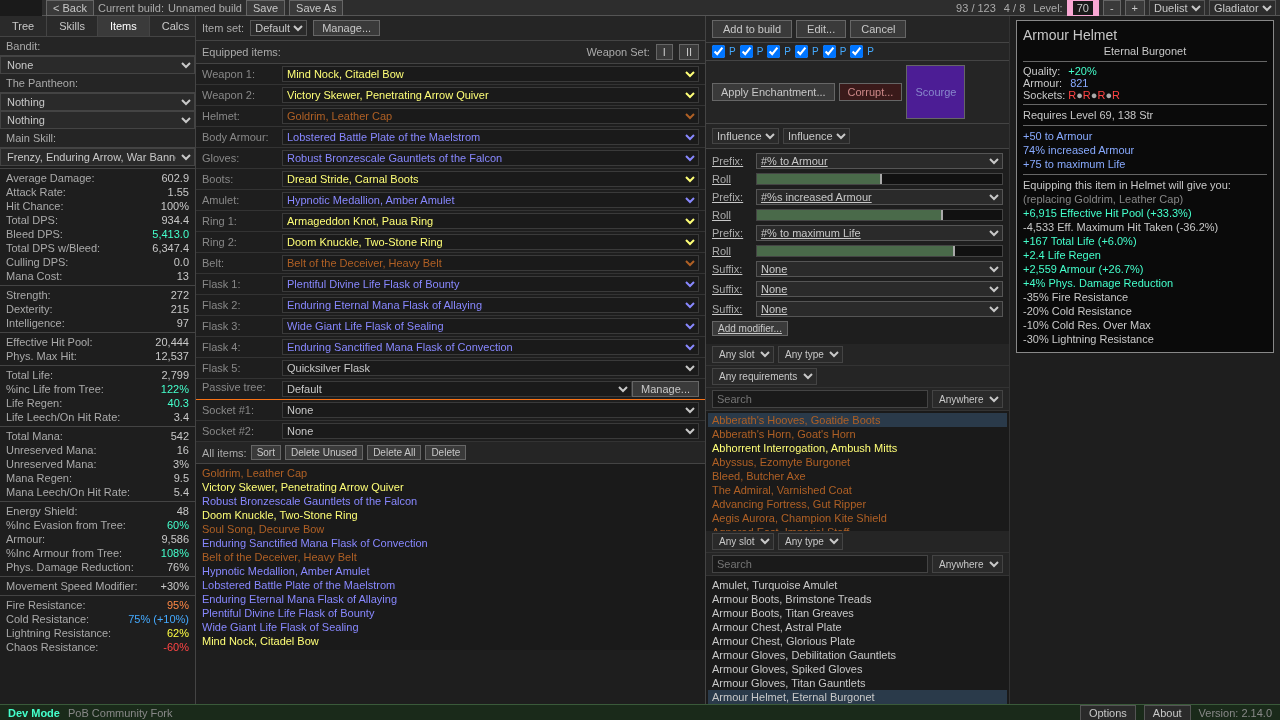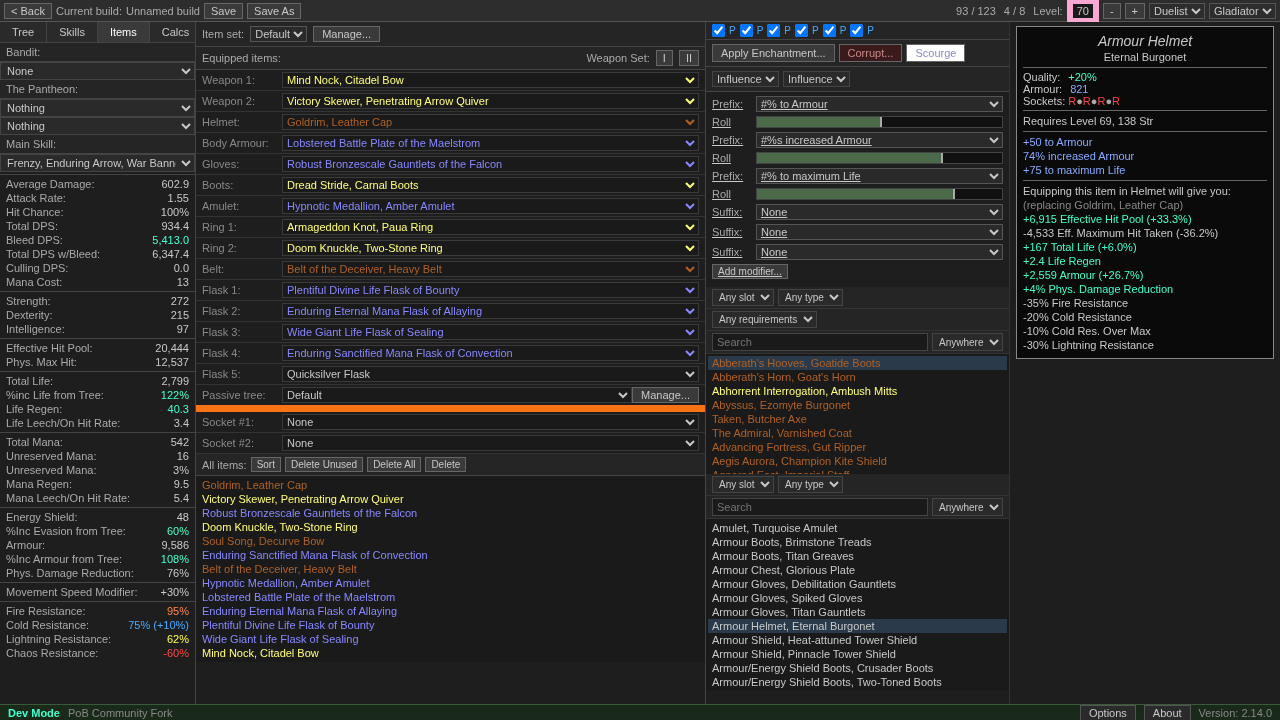--- a/index.html
+++ b/index.html
@@ -11,23 +11,24 @@
       width: 1280px;
       height: 720px;
       overflow: hidden;
     }
     
     #top-bar {
       display: flex;
       align-items: center;
       background: #2d2d2d;
       border-bottom: 1px solid #555;
-      height: 22px;
+      height: 16px;
       padding: 0 4px;
       gap: 4px;
+      margin-left: 42px;
     }
     .top-btn {
       background: #3a3a3a;
       border: 1px solid #666;
       color: #c8c8c8;
       font-size: 11px;
       padding: 1px 6px;
       cursor: pointer;
     }
     .top-stat {
@@ -180,23 +181,22 @@
     .socket-label { width: 80px; color: #888; font-size: 11px; }
     .socket-select {
       flex: 1;
       background: #1a1a1a;
       border: 1px solid #3a3a3a;
       color: #c8c8c8;
       font-size: 11px;
     }
     .passive-row {
       display: flex;
-      align-items: center;
       padding: 2px 6px;
-      border-bottom: 7px solid #f97316;
+      border-bottom: 1px solid #f97316;
     }
     .passive-label { width: 80px; color: #888; font-size: 11px; }
     .passive-select {
       flex: 1;
       background: #1a1a1a;
       border: 1px solid #3a3a3a;
       color: #c8c8c8;
       font-size: 11px;
     }
     .all-items-header {
@@ -266,25 +266,25 @@
     }
     .corrupt-btn {
       background: #3a1a1a;
       border: 1px solid #666;
       color: #c88;
       font-size: 11px;
       padding: 2px 8px;
       cursor: pointer;
     }
     .scourge-btn {
-      background: #ffffff;
+      background: #4c1d95;
       border: 1px solid #666;
       color: #88c;
       font-size: 11px;
-      padding: 2px 8px;
+      padding: 20px 8px;
       cursor: pointer;
     }
     .checkbox-row {
       display: flex;
       align-items: center;
       padding: 2px 6px;
       background: #252525;
       border-bottom: 1px solid #444;
       gap: 4px;
     }
@@ -329,23 +329,22 @@
     
     .item-tooltip {
       background: #0a0a0a;
       border: 1px solid #888;
       margin: 4px 6px;
       padding: 6px;
     }
     .tooltip-name {
       color: #c8c8c8;
       font-size: 14px;
-      text-align: center;
+      text-align: left;
       margin-bottom: 2px;
-      font-style: italic;
     }
     .tooltip-type {
       color: #c8c8c8;
       font-size: 11px;
       text-align: center;
       margin-bottom: 4px;
     }
     .tooltip-separator {
       border-top: 1px solid #666;
       margin: 3px 0;
@@ -805,20 +804,25 @@
         </div>
     </div>
   </div>
 
   <div id="right-panel">
 
     <div class="two-col">
 
       <div class="col-left-items">
 
+        <div class="right-top-buttons">
+          <button class="right-btn">Add to build</button>
+          <button class="right-btn">Edit...</button>
+          <button class="right-btn">Cancel</button>
+        </div>
 
         <div class="checkbox-row">
           <input type="checkbox" checked="" style="">
           <span style="color:#4af; font-size:10px;">P</span>
           <input type="checkbox" checked="" style="">
           <span style="color:#4af; font-size:10px;">P</span>
           <input type="checkbox" checked="" style="">
           <span style="color:#4af; font-size:10px;">P</span>
           <input type="checkbox" checked="" style="">
           <span style="color:#4af; font-size:10px;">P</span>
@@ -932,21 +936,21 @@
             <option>Anywhere</option>
           </select>
         </div>
 
         <div class="list-scroll" style="height:120px; flex:none;">
           <div id="top-items-container" class="all-items-list">
               <div class="item-line unique selected">Abberath's Hooves, Goatide Boots</div>
               <div class="item-line unique">Abberath's Horn, Goat's Horn</div>
               <div class="item-line rare">Abhorrent Interrogation, Ambush Mitts</div>
               <div class="item-line unique">Abyssus, Ezomyte Burgonet</div>
-              <div class="item-line unique">Taken, Butcher Axe</div>
+              <div class="item-line unique">Bleed, Butcher Axe</div>
               <div class="item-line unique">The Admiral, Varnished Coat</div>
               <div class="item-line unique">Advancing Fortress, Gut Ripper</div>
               <div class="item-line unique">Aegis Aurora, Champion Kite Shield</div>
               <div class="item-line unique">Agnerod East, Imperial Staff</div>
             </div>
         </div>
 
         <div class="filter-row">
           <select class="filter-select">
             <option>Any slot</option>
@@ -960,20 +964,21 @@
           <select class="filter-select">
             <option>Anywhere</option>
           </select>
         </div>
 
         <div class="list-scroll" style="flex:1;">
           <div id="bottom-items-container" class="all-items-list">
               <div class="item-line white">Amulet, Turquoise Amulet</div>
               <div class="item-line white">Armour Boots, Brimstone Treads</div>
               <div class="item-line white">Armour Boots, Titan Greaves</div>
+              <div class="item-line white">Armour Chest, Astral Plate</div>
               <div class="item-line white">Armour Chest, Glorious Plate</div>
               <div class="item-line white">Armour Gloves, Debilitation Gauntlets</div>
               <div class="item-line white">Armour Gloves, Spiked Gloves</div>
               <div class="item-line white">Armour Gloves, Titan Gauntlets</div>
               <div class="item-line white selected">Armour Helmet, Eternal Burgonet</div>
               <div class="item-line white">Armour Shield, Heat-attuned Tower Shield</div>
               <div class="item-line white">Armour Shield, Pinnacle Tower Shield</div>
               <div class="item-line white">Armour/Energy Shield Boots, Crusader Boots</div>
               <div class="item-line white">Armour/Energy Shield Boots, Two-Toned Boots</div>
             </div>

